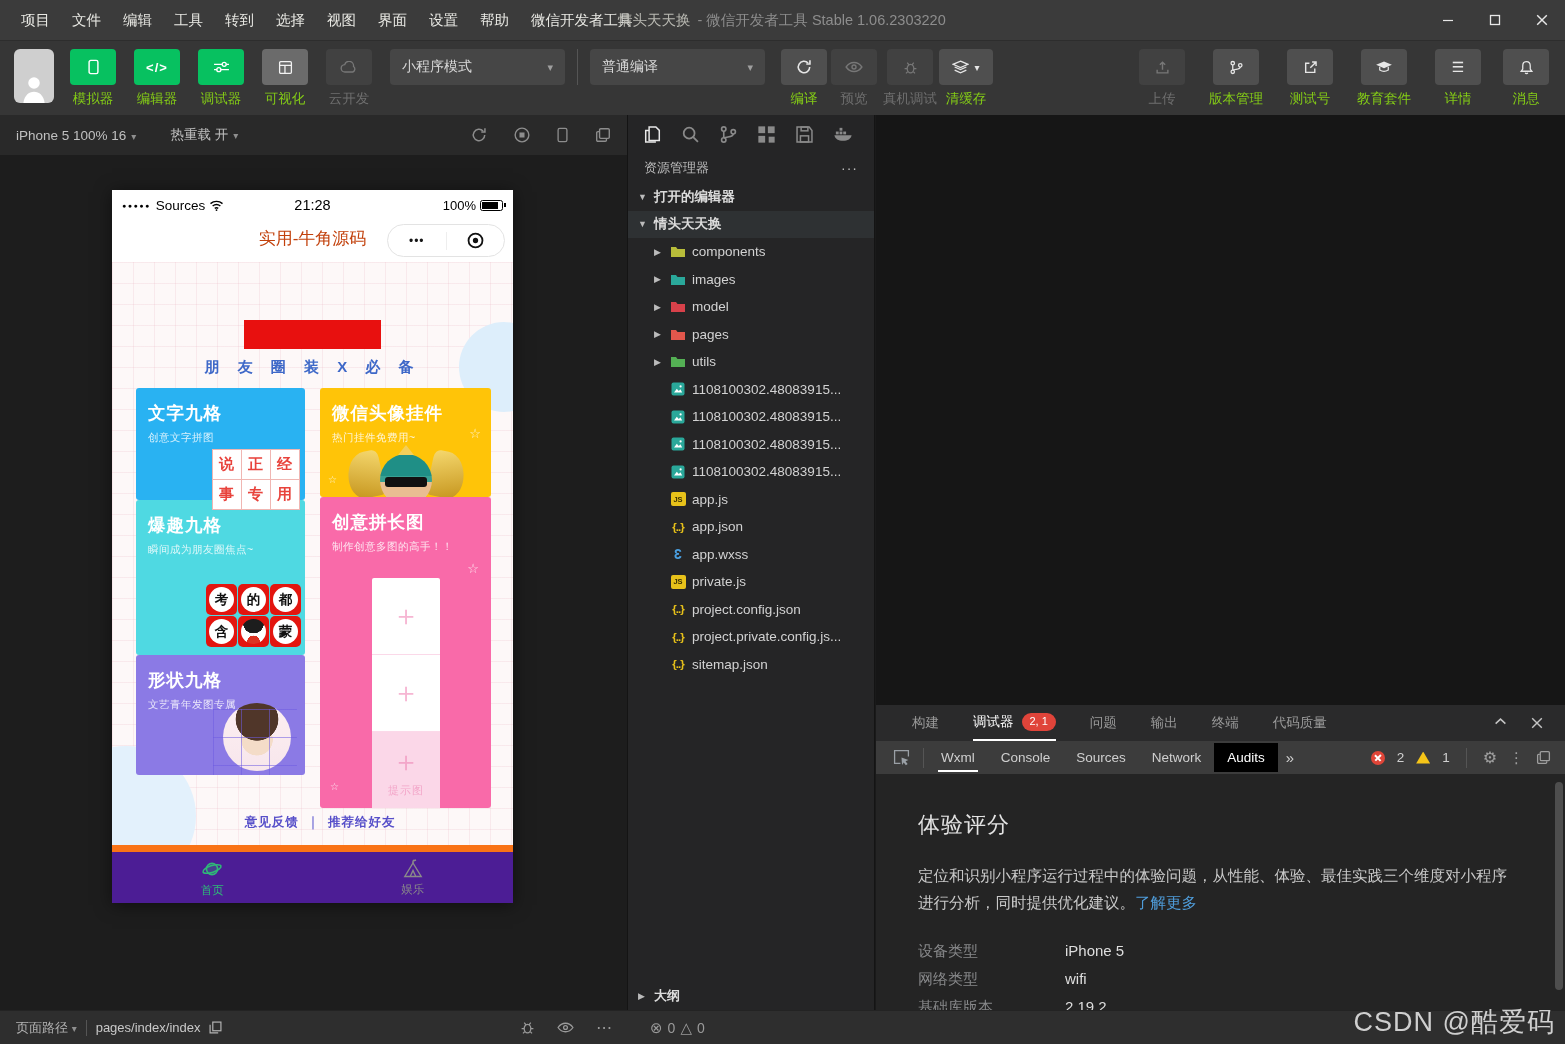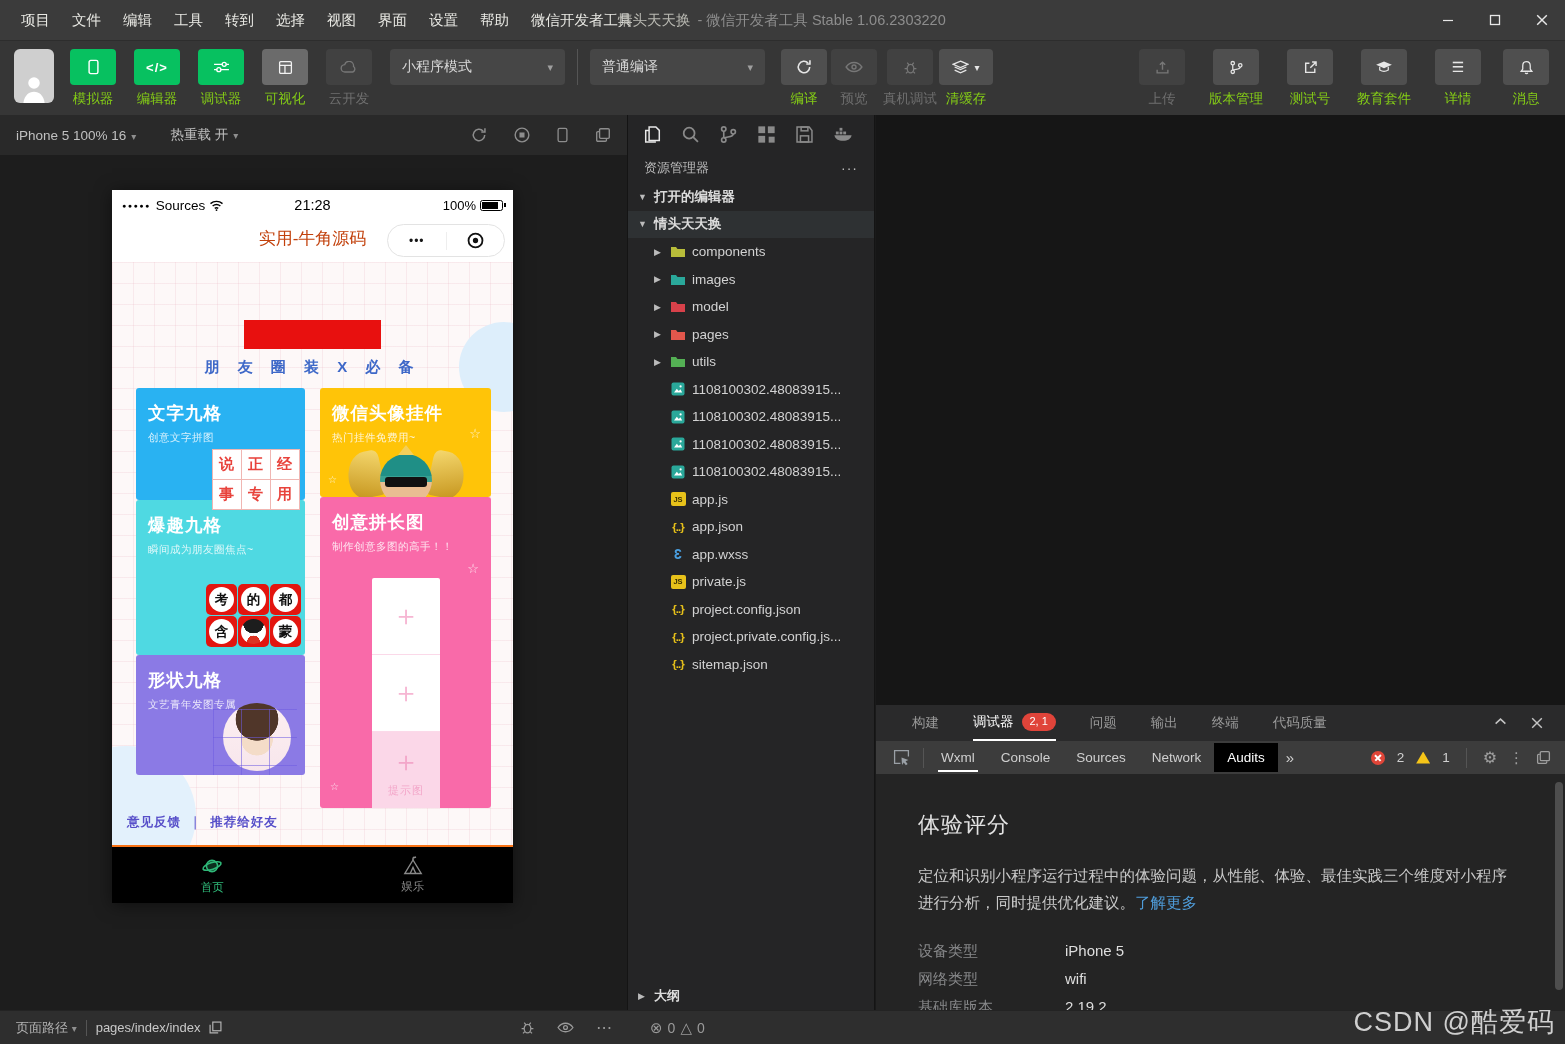--- a/index.html
+++ b/index.html
@@ -106,24 +106,24 @@
   .seg .ph-label { font-size:11px; letter-spacing:1px; }
 
   .photo { position:absolute; right:14px; bottom:4px; width:68px; height:68px; border-radius:50%;
     background: radial-gradient(circle at 50% 24%, #503629 0 34%, transparent 35%),
                 radial-gradient(circle at 50% 54%, #f4dcc8 0 31%, transparent 32%),
                 linear-gradient(#fdeff1,#f7e6ec); }
   .photo-grid { position:absolute; right:8px; bottom:0; width:84px; height:66px;
     background-image:linear-gradient(rgba(110,92,226,.55) 1.5px, transparent 1.5px),linear-gradient(90deg, rgba(110,92,226,.55) 1.5px, transparent 1.5px);
     background-size:28px 28px; z-index:2; }
 
-  .p-footer { position:absolute; left:15px; right:0; top:552px; font-size:12.5px; font-weight:600; color:#574fc9; z-index:4; letter-spacing:1px; }
+  .p-footer { position:absolute; left:15px; right:0; top:552px; text-align:center; font-size:12.5px; font-weight:600; color:#574fc9; z-index:4; letter-spacing:1px; }
   .p-footer .sep { margin:0 8px; color:#7a74d6; }
 
-  .p-tabbar { position:absolute; left:0; right:0; bottom:0; height:58px; background:#000000; border-top:2px solid #f97316; display:flex; }
+  .p-tabbar { position:absolute; left:0; right:0; bottom:0; height:58px; background:#4c1d95; border-top:7px solid #f97316; display:flex; }
   .p-tab { flex:1; display:flex; flex-direction:column; align-items:center; justify-content:center; gap:3px; color:#8a8a8a; font-size:11.5px; }
   .p-tab.active { color:#2fb878; }
 
   
   .explorer { position:absolute; left:628px; top:115px; width:247px; bottom:34px; background:#252526; border-right:1px solid #141414; }
   .activity { height:38px; display:flex; align-items:center; gap:19px; padding-left:15px; color:#8a8a8a; }
   .act.active { color:#e8e8e8; }
   .exp-head { height:30px; display:flex; align-items:center; padding:0 16px; font-size:13px; color:#bcbcbc; }
   .exp-head .more { margin-left:auto; letter-spacing:1px; color:#bcbcbc; font-size:14px; }
   .tree { font-size:13.5px; color:#d2d2d2; }

